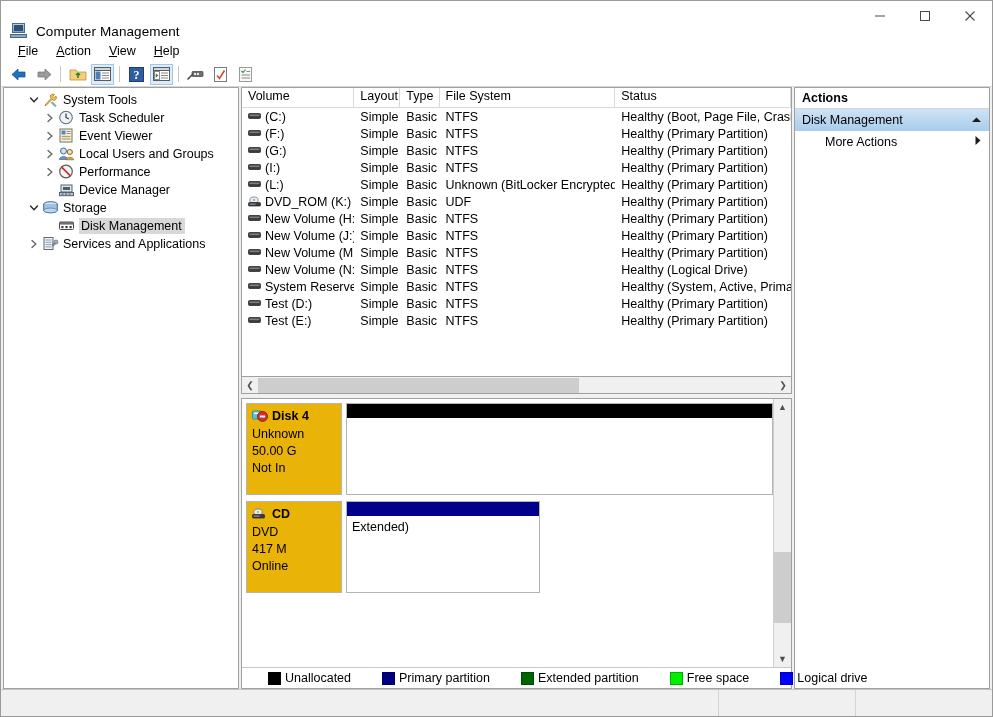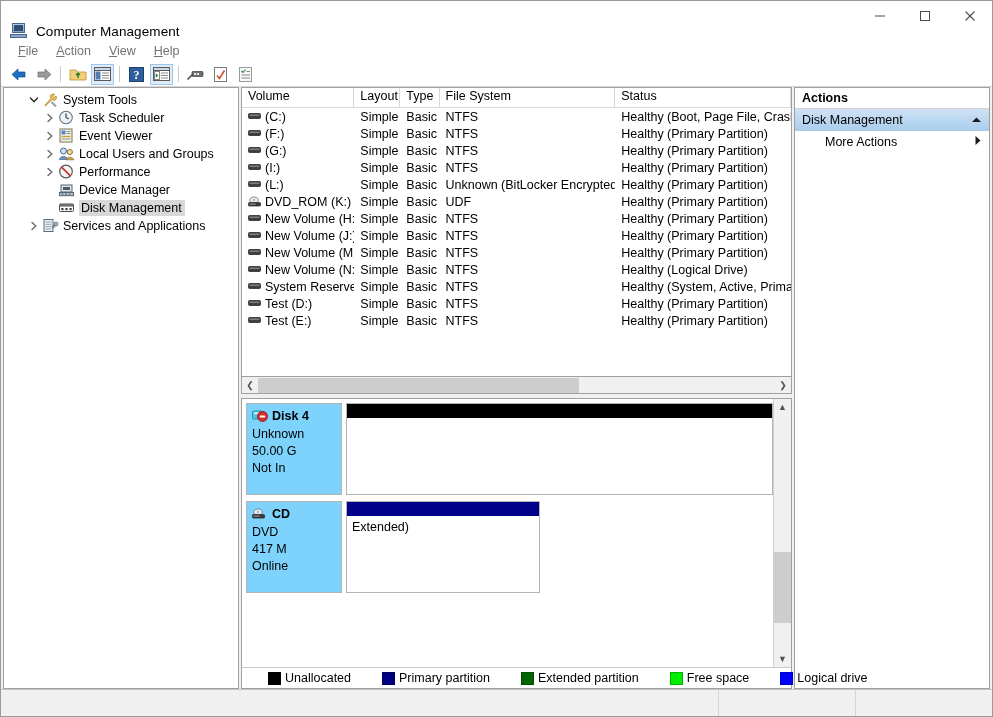--- a/index.html
+++ b/index.html
@@ -89,21 +89,21 @@
     height: 23px;
     background: #ffffff;
     display: flex;
     align-items: center;
     padding-left: 8px;
     flex: 0 0 auto;
   }
   .menu-item {
     padding: 2px 9px;
     font-size: 12.5px;
-    color: #737373;
+    color: #000000;
     cursor: default;
   }
   .menu-item u { text-decoration: underline; }
 
   
   .toolbar {
     height: 24px;
     background: #ffffff;
     display: flex;
     align-items: center;
@@ -301,21 +301,21 @@
     position: relative;
     overflow: hidden;
   }
   .disk-row {
     display: flex;
     margin-bottom: 6px;
   }
   .disk-info {
     width: 96px;
     border: 1px solid #b4b4b4;
-    background: #7dd3fc;
+    background: #eab308;
     box-sizing: border-box;
     padding: 4px 5px 5px 5px;
     font-size: 12.5px;
     line-height: 17px;
     flex: 0 0 auto;
     white-space: nowrap;
     overflow: hidden;
   }
   .disk-info.tall { height: 92px; }
   .disk-title {
@@ -628,20 +628,33 @@
           <span class="tw"></span>
           <span class="tree-ico"><svg width="17" height="15" viewBox="0 0 17 15">
               <rect x="3" y="3" width="11" height="7" fill="#dfe6ec" stroke="#55636f"></rect>
         <rect x="5" y="5" width="7" height="3" fill="#4b5c6b"></rect>
         <rect x="1.5" y="10.5" width="14" height="3.2" fill="#b9c6d2" stroke="#55636f"></rect>
         <rect x="3.5" y="11.6" width="2" height="1" fill="#445362"></rect>
               <rect x="7" y="11.6" width="2" height="1" fill="#445362"></rect>
               <rect x="10.5" y="11.6" width="2" height="1" fill="#445362"></rect>
             </svg></span>
           <span class="tree-label">Device Manager</span>
+        </div>
+        <div class="tree-node" style="padding-left: 22px;">
+          <span class="tw">
+            <svg width="10" height="10" viewBox="0 0 10 10">
+              <path d="M1.5 3 L5 6.8 L8.5 3" stroke="#2b2b2b" stroke-width="1.4" fill="none" stroke-linecap="round"></path>
+            </svg>
+          </span>
+          <span class="tree-ico"><svg width="17" height="15" viewBox="0 0 17 15">
+              <ellipse cx="8.5" cy="4" rx="6.8" ry="2.3" fill="#cfe3f2" stroke="#3f6a96"></ellipse>
+        <path d="M1.7 4 v6.5 c0 1.3 3 2.3 6.8 2.3 s6.8 -1 6.8 -2.3 V4" fill="#9dc3e0" stroke="#3f6a96"></path>
+        <ellipse cx="8.5" cy="10.4" rx="6.8" ry="2.3" fill="#bcd8ee" stroke="#3f6a96" stroke-width="0.6"></ellipse>
+            </svg></span>
+          <span class="tree-label">Storage</span>
         </div>
         <div class="tree-node selected" style="padding-left: 38px;">
           <span class="tw"></span>
           <span class="tree-ico"><svg width="17" height="15" viewBox="0 0 17 15">
               <rect x="1.5" y="4" width="14" height="7.5" rx="1" fill="#ffffff" stroke="#4a4a4a"></rect>
         <rect x="1.5" y="4" width="14" height="2.6" fill="#6e6e6e"></rect>
         <rect x="3.3" y="8" width="2.2" height="2.2" fill="#3a3a3a"></rect>
         <rect x="7.4" y="8" width="2.2" height="2.2" fill="#3a3a3a"></rect>
         <rect x="11.5" y="8" width="2.2" height="2.2" fill="#3a3a3a"></rect>
             </svg></span>

